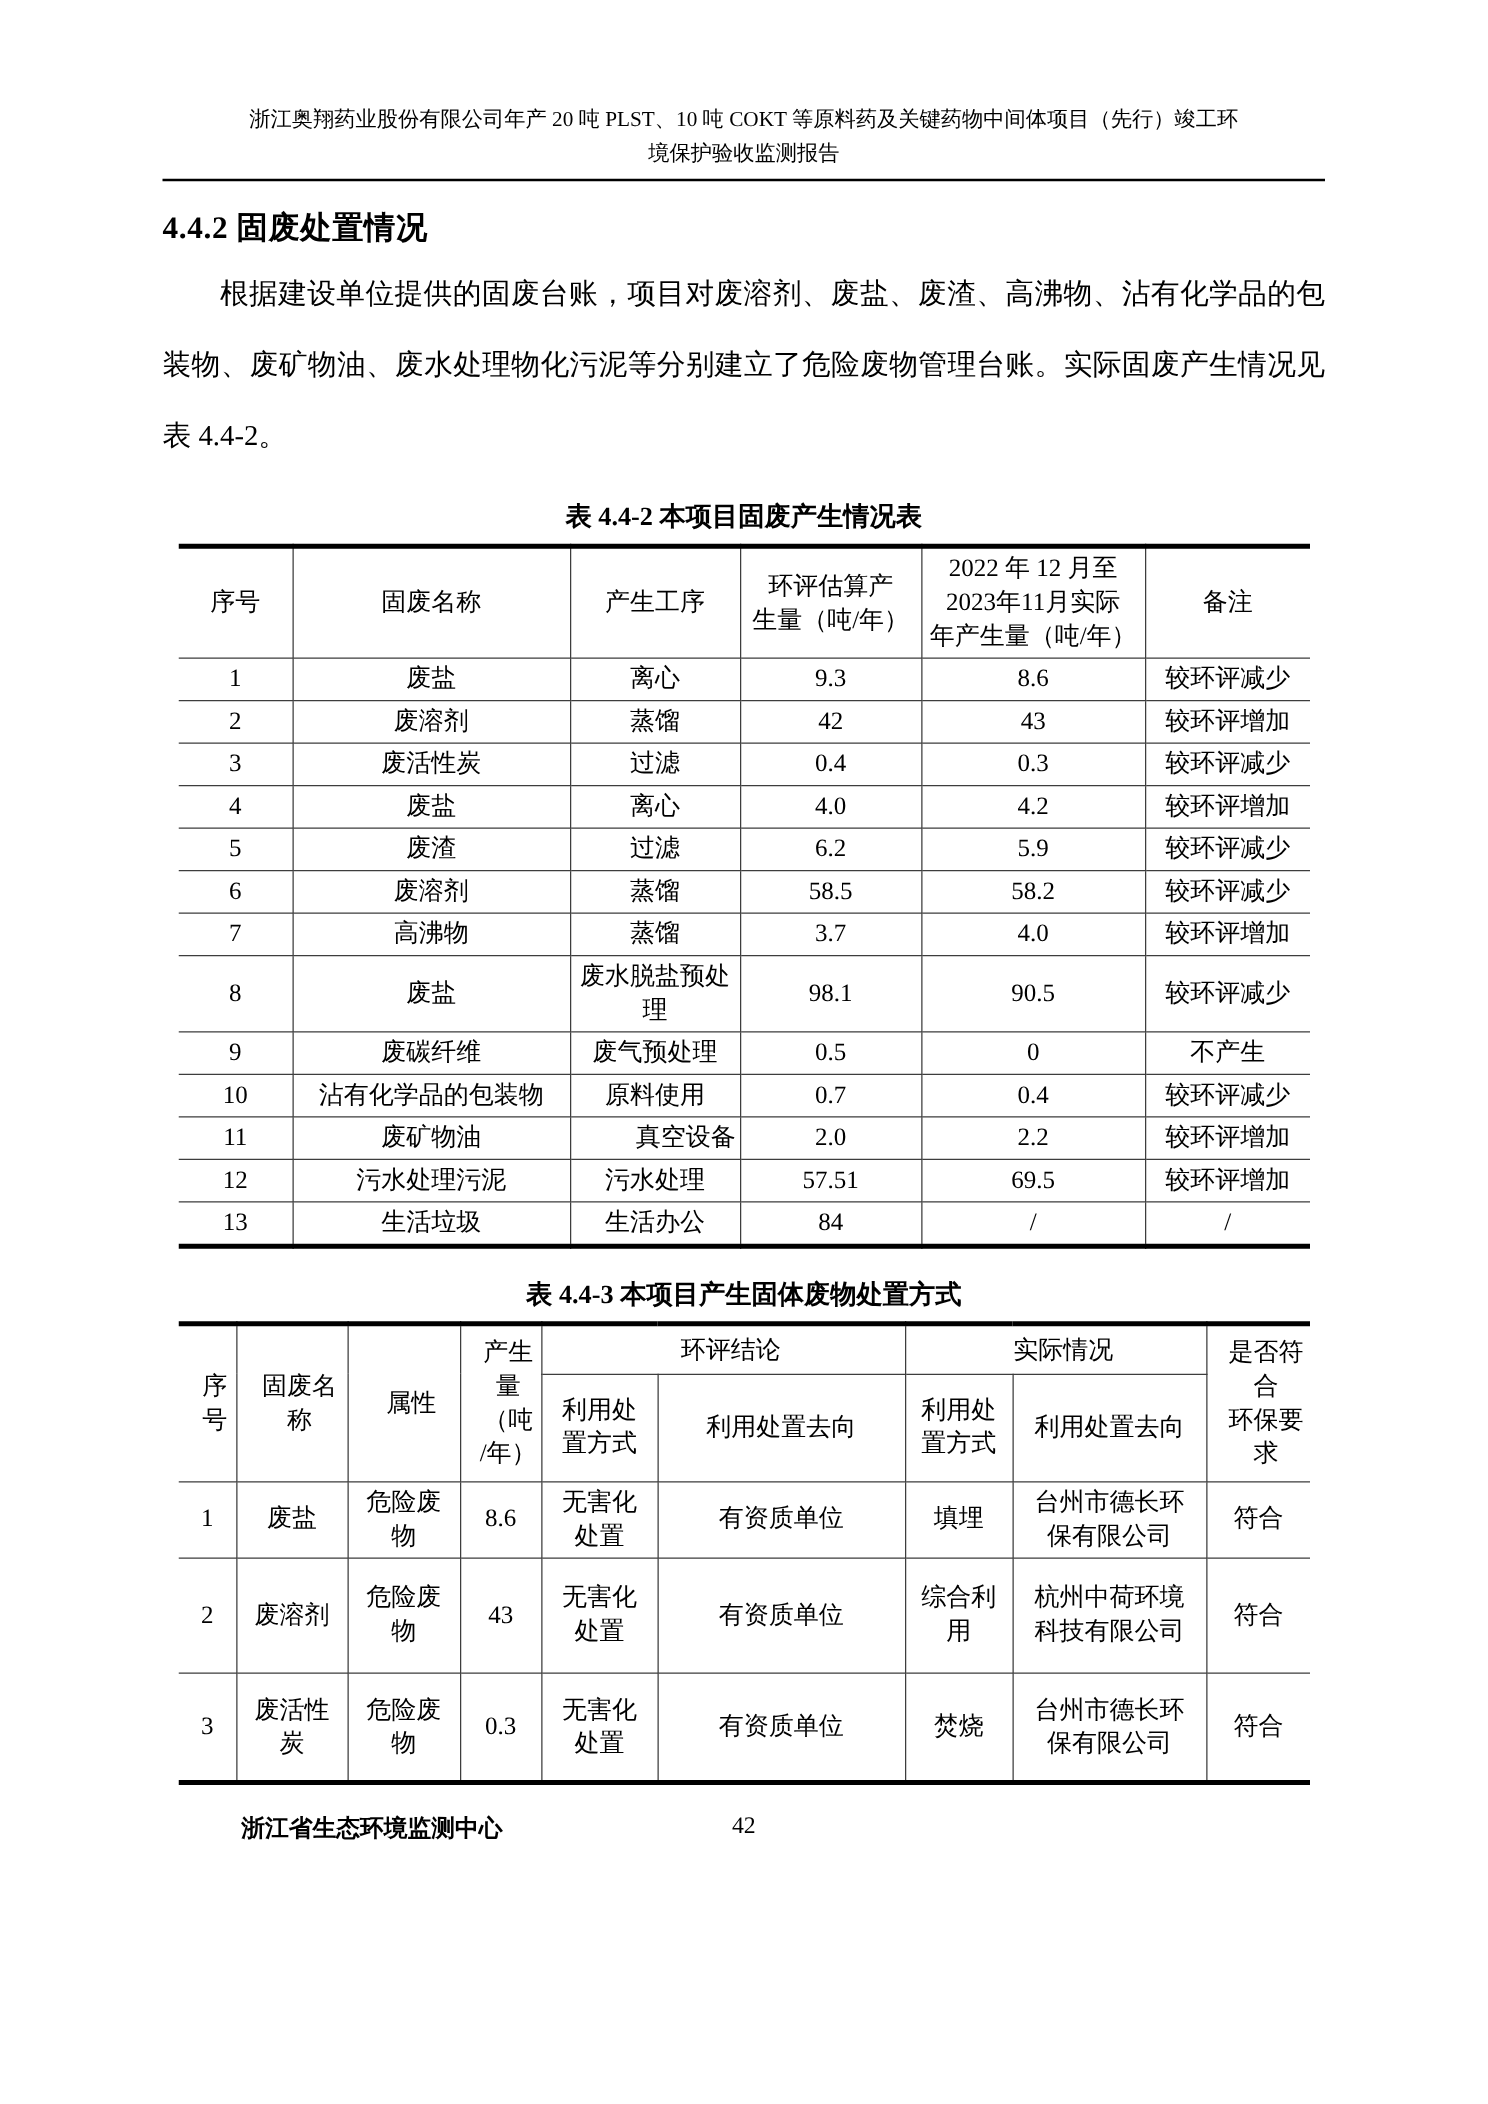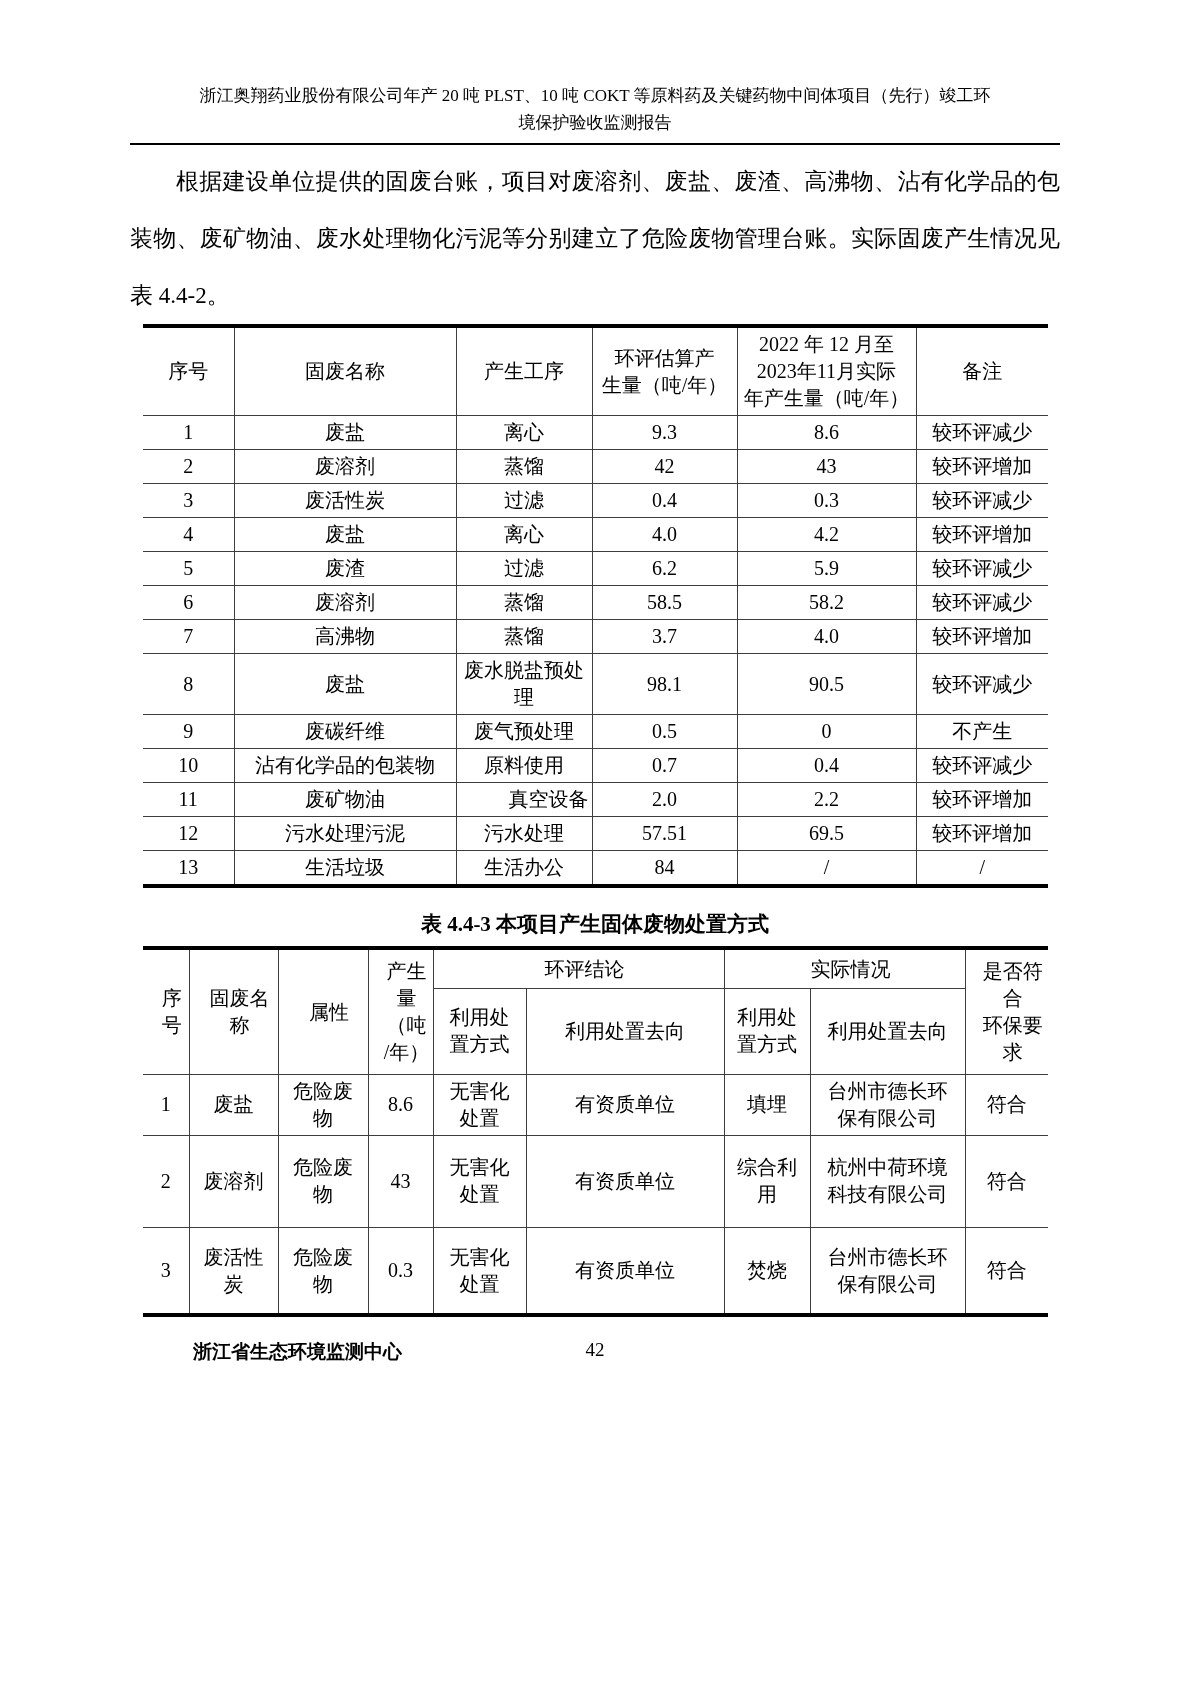--- a/index.html
+++ b/index.html
@@ -87,23 +87,25 @@
   .footer-page { position:absolute; left:0; right:0; text-align:center; top:0; }
 </style>
 </head>
 <body>
 
 <div class="content">
 
   <div class="doc-header">浙江奥翔药业股份有限公司年产 20 吨 PLST、10 吨 COKT 等原料药及关键药物中间体项目（先行）竣工环
 境保护验收监测报告</div>
 
+  <h2 class="section-title">4.4.2 固废处置情况</h2>
 
   <p class="body-para">根据建设单位提供的固废台账，项目对废溶剂、废盐、废渣、高沸物、沾有化学品的包装物、废矿物油、废水处理物化污泥等分别建立了危险废物管理台账。实际固废产生情况见表 4.4-2。</p>
 
+  <div class="table-caption">表 4.4-2  本项目固废产生情况表</div>
 
   <table class="t1">
     <colgroup>
       <col style="width:91px">
       <col style="width:222px">
       <col style="width:136px">
       <col style="width:145px">
       <col style="width:179px">
       <col style="width:132px">
     </colgroup>

